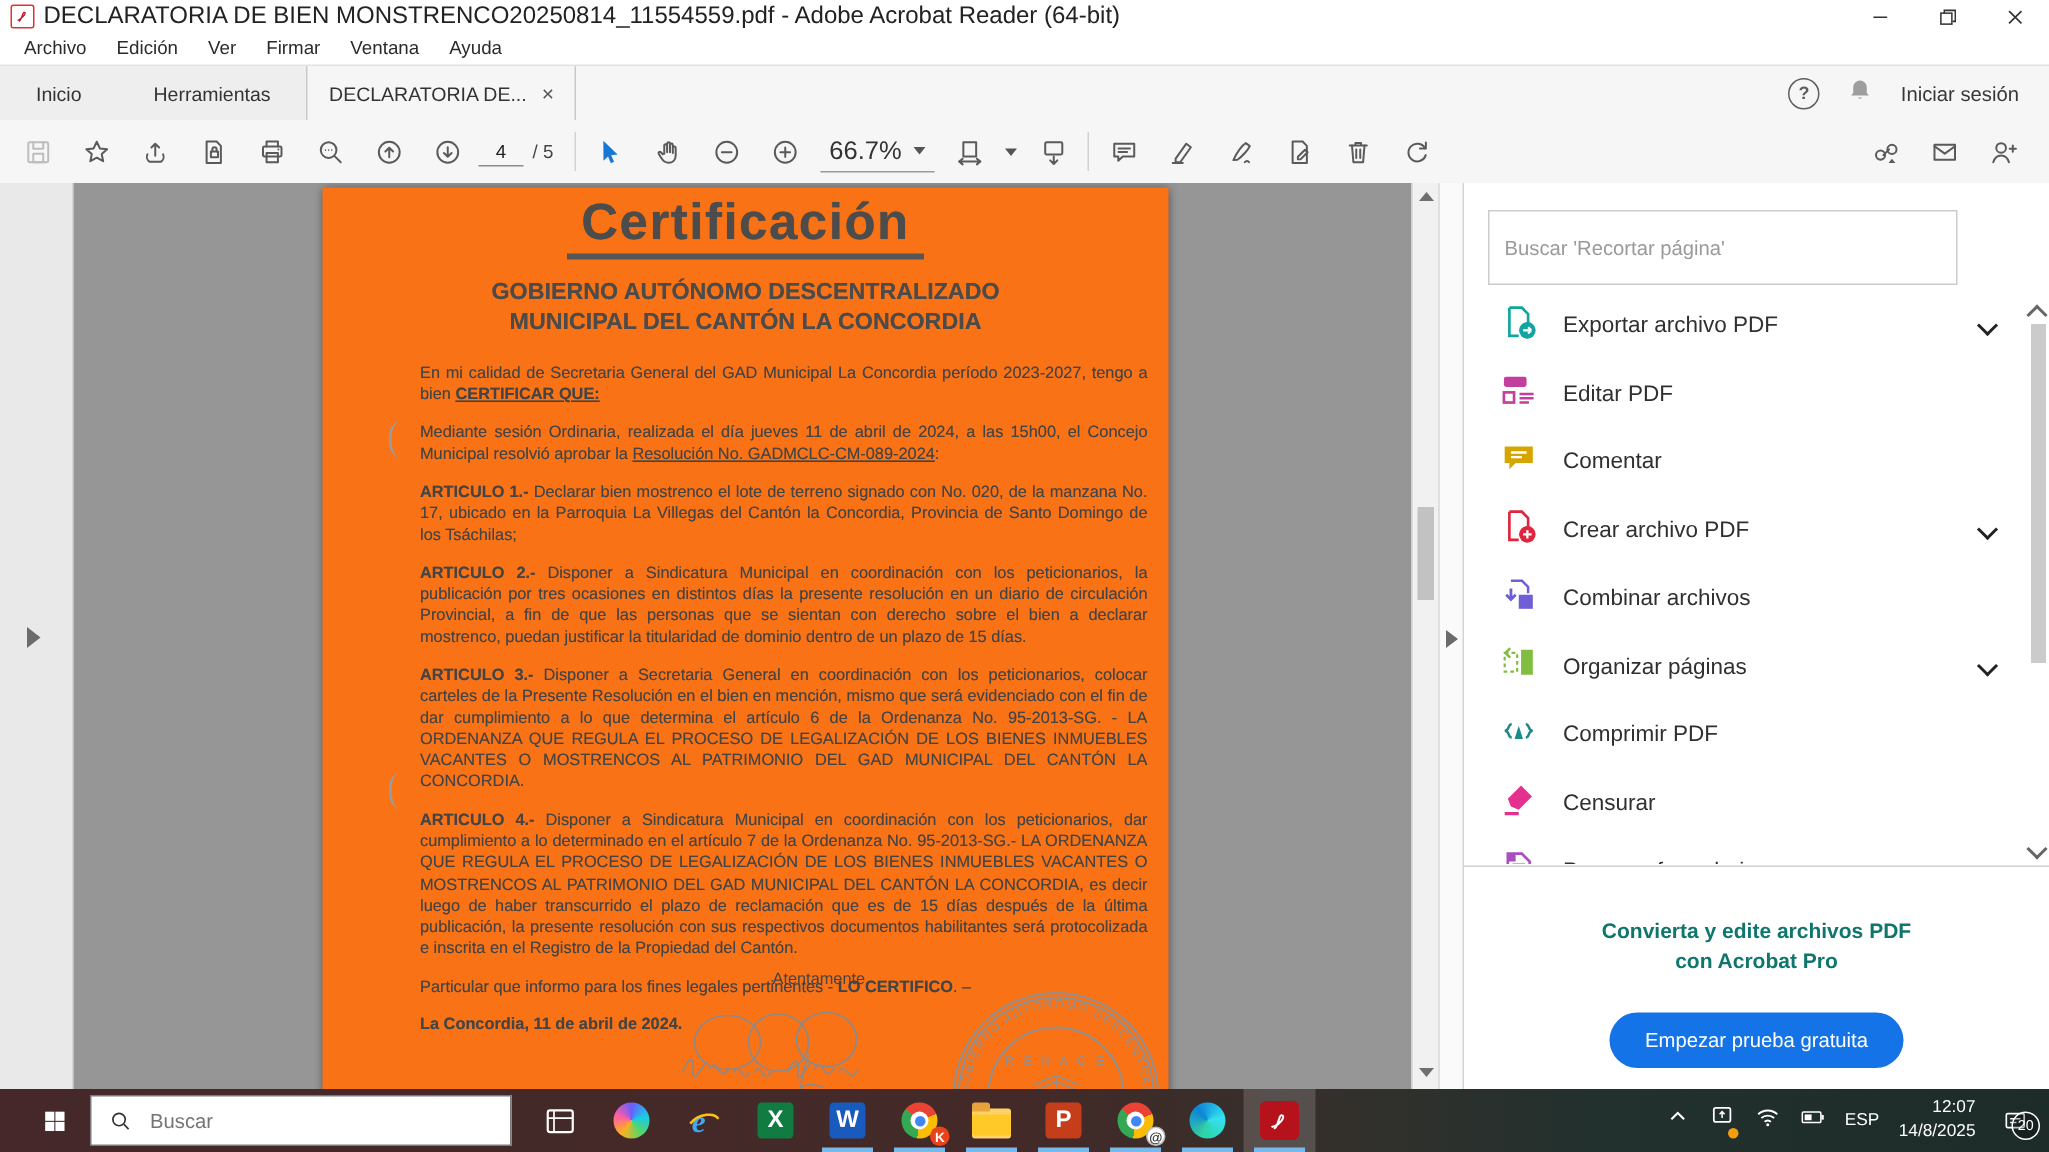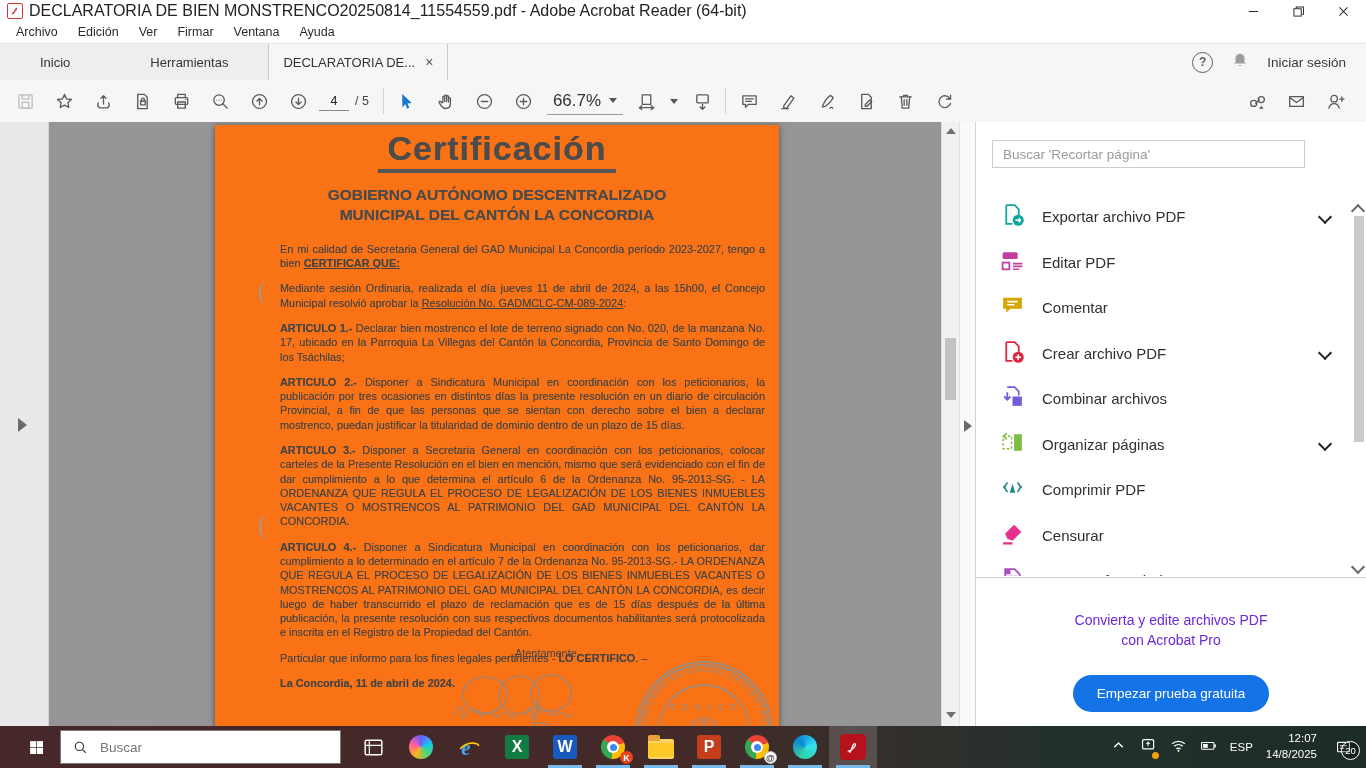--- a/index.html
+++ b/index.html
@@ -13,21 +13,21 @@
   .win-title{font-size:16px;color:#222;}
   .win-btns{margin-left:auto;display:flex;height:22px;}
   .win-btn{width:45px;height:22px;display:flex;align-items:center;justify-content:center;color:#333;}
   .win-btn svg{width:11px;height:11px;}
   
   .menubar{position:absolute;left:0;top:22px;right:0;height:21px;background:#fff;border-bottom:1px solid #e3e3e3;
            display:flex;align-items:center;padding-left:6px;}
   .menu-item{font-size:12.5px;color:#2b2b2b;padding:0 10px;height:21px;line-height:21px;}
   
   .tabbar{position:absolute;left:0;top:44px;right:0;height:36px;background:#eeeeee;display:flex;align-items:stretch;border-bottom:1px solid #d9d9d9;}
-  .tab{display:flex;align-items:center;padding:0 40px;font-size:13px;color:#333;}
+  .tab{display:flex;align-items:center;padding:0 24px;font-size:13px;color:#333;}
   .tab.doc{background:#f6f6f6;border-left:1px solid #c9c9c9;border-right:1px solid #c9c9c9;padding:0 14px;gap:10px;}
   .tab-close{font-size:14px;color:#555;line-height:1;}
   .tab-rest{flex:1;background:#f6f6f6;}
   .tab-right{display:flex;align-items:center;gap:18px;background:#f6f6f6;padding-right:20px;}
   .help-circ{width:19px;height:19px;border:1.5px solid #5e5e5e;border-radius:50%;display:flex;align-items:center;justify-content:center;
              font-size:12px;color:#5e5e5e;font-weight:bold;}
   .bell svg{width:18px;height:18px;}
   .signin{font-size:13.5px;color:#383838;}
   
   .toolbar{position:absolute;left:0;top:80px;right:0;height:42px;background:#f6f6f6;border-bottom:1px solid #cfcfcf;
@@ -67,31 +67,31 @@
   
   .doc-scroll{position:absolute;left:941px;top:0;width:17px;bottom:0;background:#f1f1f1;border-left:1px solid #dcdcdc;}
   .scr-arrow{position:absolute;left:4px;width:8px;height:8px;}
   .tri-up{border-left:5px solid transparent;border-right:5px solid transparent;border-bottom:6px solid #6f6f6f;width:0;height:0;}
   .tri-dn{border-left:5px solid transparent;border-right:5px solid transparent;border-top:6px solid #6f6f6f;width:0;height:0;}
   .doc-thumb{position:absolute;left:3px;top:216px;width:11px;height:62px;background:#c2c2c2;}
   .panel-toggle{position:absolute;left:959px;top:0;width:16px;bottom:0;background:#fafafa;border-left:1px solid #e0e0e0;}
   .panel-toggle .tri{position:absolute;left:4px;top:298px;width:0;height:0;border-top:6px solid transparent;border-bottom:6px solid transparent;border-left:8px solid #6b6b6b;}
   
   .tools-panel{position:absolute;left:975px;top:0;right:0;bottom:0;background:#fff;border-left:1px solid #d4d4d4;}
-  .tool-search{display:block;margin:18px 16px 0 16px;width:313px;height:28px;box-sizing:border-box;border:1px solid #ccc;
+  .tool-search{display:block;margin:18px 16px 0 16px;width:313px;height:50px;box-sizing:border-box;border:1px solid #ccc;
                font-size:13.5px;padding:0 10px;color:#333;font-family:"Liberation Sans",sans-serif;}
   .tool-search::placeholder{color:#9a9a9a;}
   .tool-list{position:absolute;top:72px;left:0;right:14px;height:382px;overflow:hidden;}
   .tool-row{height:45.5px;display:flex;align-items:center;padding-left:24px;gap:17px;}
   .tool-row svg{width:25px;height:25px;flex:none;}
   .tool-label{font-size:15px;color:#303030;}
   .chev{margin-left:auto;margin-right:22px;width:8px;height:8px;border-right:2px solid #222;border-bottom:2px solid #222;transform:rotate(45deg);}
   .panel-divider{position:absolute;left:0;right:0;top:455px;border-top:1px solid #cfcfcf;}
   .promo{position:absolute;left:0;right:0;top:456px;bottom:0;text-align:center;padding-top:32px;}
-  .promo-head{font-size:14px;font-weight:normal;color:#6d28d9;white-space:pre-line;line-height:1.45;}
+  .promo-head{font-size:14px;font-weight:bold;color:#0f766e;white-space:pre-line;line-height:1.45;}
   .promo-btn{display:inline-block;margin-top:24px;background:#1473e6;color:#fff;font-size:13.5px;border:none;
              border-radius:19px;padding:11px 24px;font-family:"Liberation Sans",sans-serif;}
   .panel-scroll-up{position:absolute;right:3px;top:80px;}
   .panel-thumb{position:absolute;right:2px;top:94px;width:10px;height:226px;background:#cbcbcb;}
   .panel-scroll-dn{position:absolute;right:3px;top:436px;}
   .chev-s{width:8px;height:8px;border-right:2px solid #666;border-bottom:2px solid #666;display:inline-block;}
   .chev-s.up{transform:rotate(-135deg);}
   .chev-s.dn{transform:rotate(45deg);}
   
   .taskbar{position:absolute;left:0;bottom:0;right:0;height:42px;display:flex;align-items:center;

